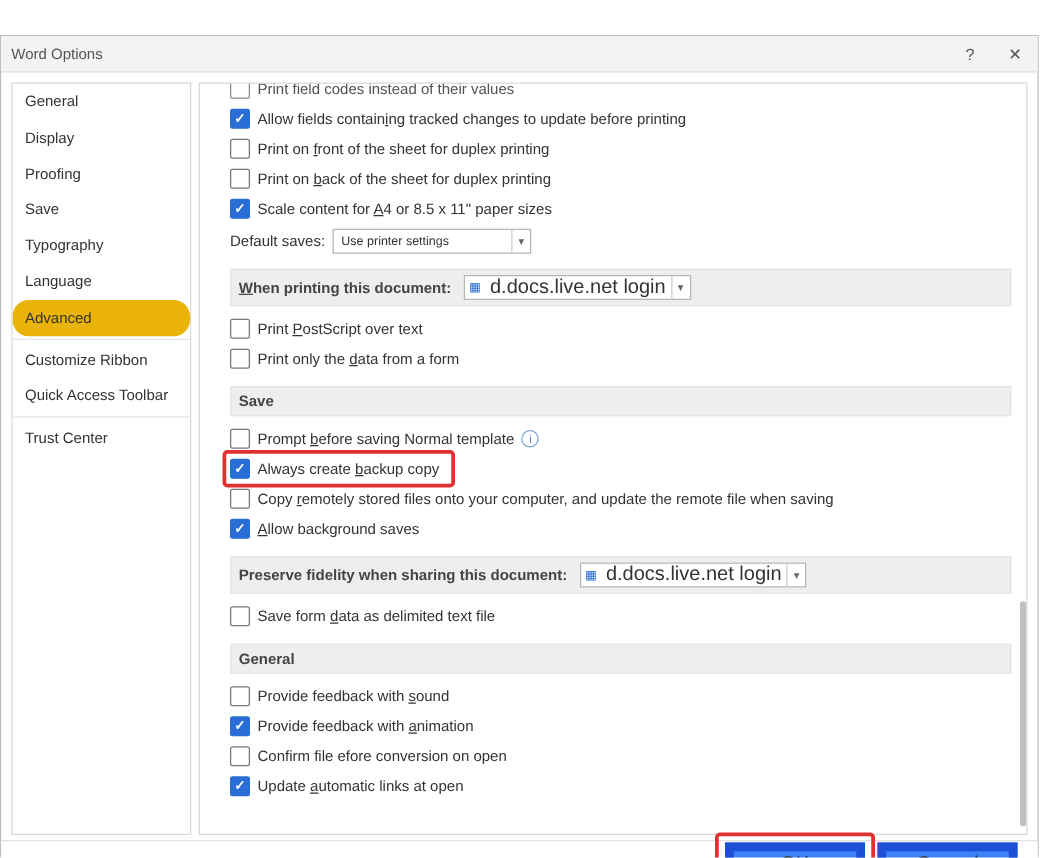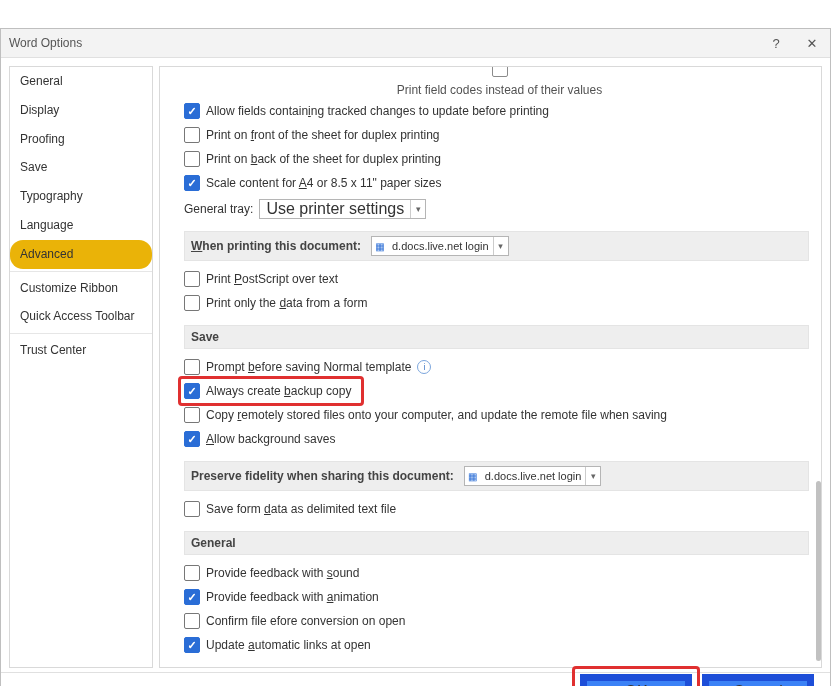--- a/index.html
+++ b/index.html
@@ -174,40 +174,40 @@
     font-weight: normal;
   }
   .doc-dropdown .wicon {
     width:16px;height:14px;
     display:inline-flex;align-items:center;justify-content:center;
     color:#2a6dd6;
     font-size:10px;
   }
   .doc-dropdown .dd-text {
     padding: 0 4px;
-    font-size: 11px;
+    font-size: 16px;
     color: #333;
     text-align: right;
   }
   .doc-dropdown .dd-caret {
     border-left:1px solid #ccc;
     width:14px;height:18px;
     display:inline-flex;align-items:center;justify-content:center;
     font-size:9px;color:#666;
   }
   .select {
     display: inline-flex;
     align-items: center;
     border: 1px solid #b5b5b5;
     background: #fff;
     height: 18px;
   }
   .select .sel-text {
     padding: 0 6px;
-    font-size: 16px;
+    font-size: 10px;
     min-width: 130px;
   }
   .select .sel-caret {
     border-left: 1px solid #ccc;
     width: 14px;
     height: 18px;
     display: inline-flex;
     align-items: center;
     justify-content: center;
     font-size: 9px;
@@ -270,42 +270,42 @@
         <div class="nav-item selected">Advanced</div>
         <div class="sep"></div>
         <div class="nav-item">Customize Ribbon</div>
         <div class="nav-item">Quick Access Toolbar</div>
         <div class="sep"></div>
         <div class="nav-item">Trust Center</div>
       </div>
 
     <div class="content">
       <div class="scroll-area" id="scroll-area">
-          <div class="row" style="margin-top: -8px; opacity: 0.85; flex-direction: column;">
+          <div class="row" style="margin-top: -8px; opacity: 0.85;">
             <span class="checkbox"></span>
             <span class="opt-label">Print field codes instead of their values</span>
           </div>
           <div class="row">
             <span class="checkbox checked"></span>
             <span class="opt-label">Allow fields contain<u class="acc">i</u>ng tracked changes to update before printing</span>
           </div>
           <div class="row">
             <span class="checkbox"></span>
             <span class="opt-label">Print on <u class="acc">f</u>ront of the sheet for duplex printing</span>
           </div>
           <div class="row">
             <span class="checkbox"></span>
             <span class="opt-label">Print on <u class="acc">b</u>ack of the sheet for duplex printing</span>
           </div>
           <div class="row">
             <span class="checkbox checked"></span>
             <span class="opt-label">Scale content for <u class="acc">A</u>4 or 8.5 x 11" paper sizes</span>
           </div>
           <div class="row" style="margin-top: 2px;">
-            <span>General tray:</span>
+            <span>Default saves:</span>
             <span class="select">
               <span class="sel-text">Use printer settings</span>
               <span class="sel-caret">▾</span>
             </span>
           </div>
           <div class="section-header">
             <span class="hdr-text"><u>W</u>hen printing this document:</span>
             <span class="doc-dropdown">
               <span class="wicon">▦</span>
               <span class="dd-text">d.docs.live.net login</span>

